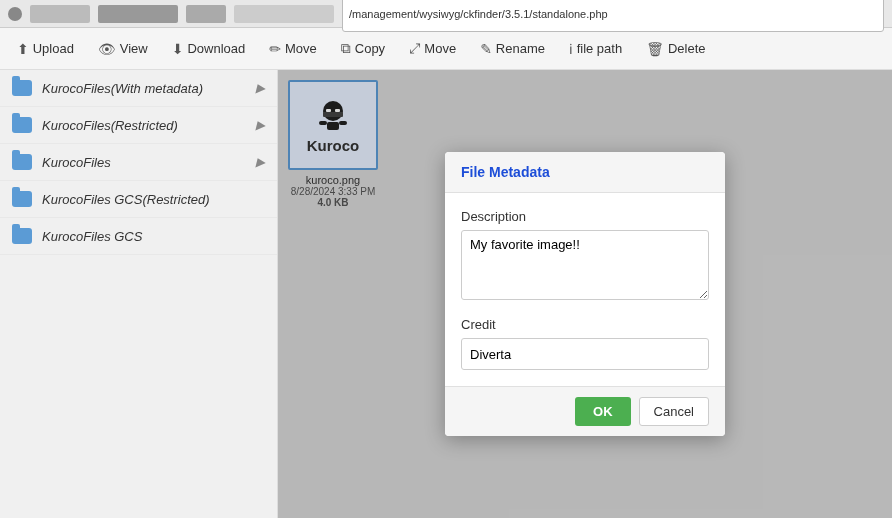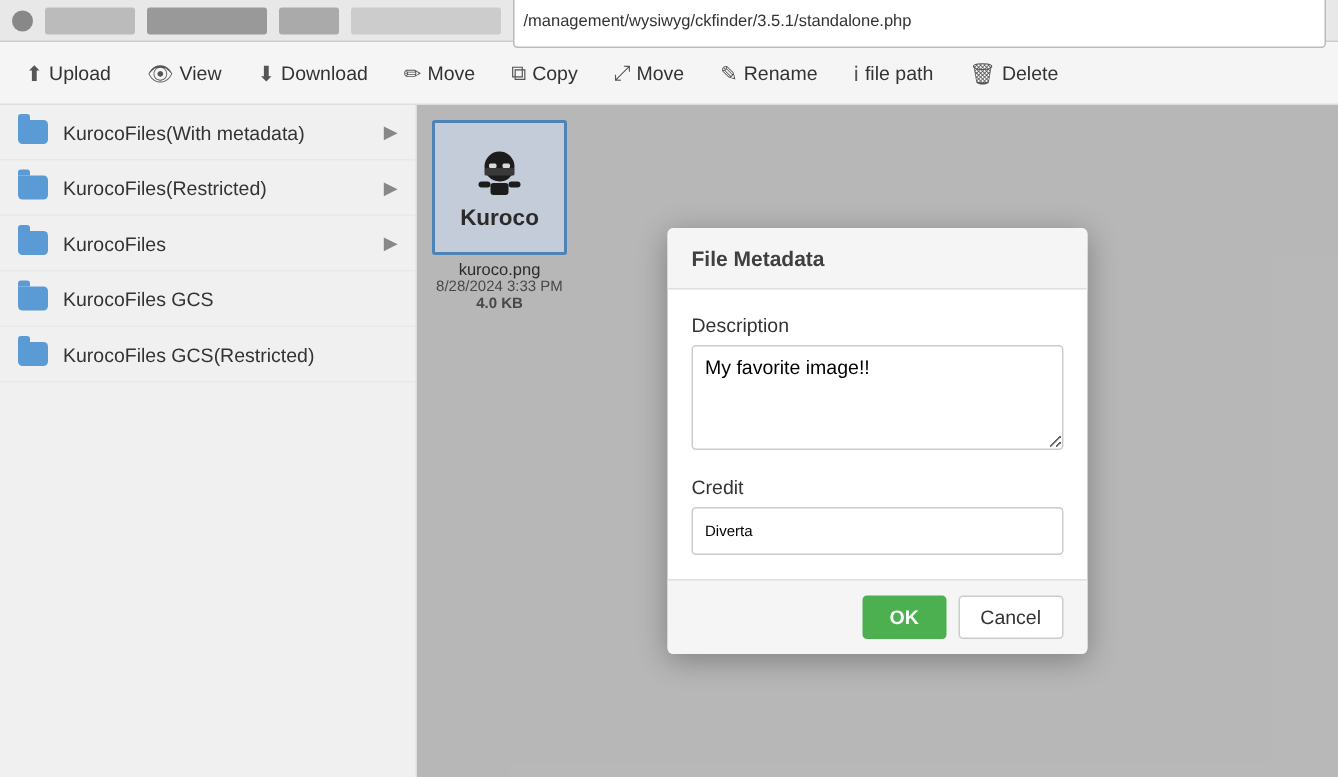--- a/index.html
+++ b/index.html
@@ -84,20 +84,21 @@
       overflow-y: auto;
     }
     .sidebar-item {
       display: flex;
       align-items: center;
       padding: 10px 12px;
       gap: 10px;
       cursor: pointer;
       border-bottom: 1px solid #e8e8e8;
       color: #333;
+      font-style: italic;
     }
     .folder-icon {
       width: 20px;
       height: 16px;
       background: #5b9bd5;
       border-radius: 0 3px 3px 3px;
       position: relative;
       flex-shrink: 0;
     }
     .folder-icon::before {
@@ -184,21 +185,21 @@
       box-shadow: 0 4px 20px rgba(0,0,0,0.3);
       width: 280px;
       overflow: hidden;
     }
     .modal-header {
       background: #f5f5f5;
       border-bottom: 1px solid #e0e0e0;
       padding: 12px 16px;
       font-size: 14px;
       font-weight: bold;
-      color: #404040;
+      color: #1d4ed8;
     }
     .modal-body {
       padding: 16px;
     }
     .modal-label {
       font-size: 13px;
       color: #333;
       margin-bottom: 6px;
       display: block;
     }
@@ -212,21 +213,21 @@
       resize: vertical;
       margin-bottom: 14px;
       font-family: Arial, sans-serif;
     }
     .modal-input {
       width: 100%;
       height: 32px;
       border: 1px solid #ccc;
       border-radius: 3px;
       padding: 4px 8px;
-      font-size: 10px;
+      font-size: 13px;
       font-family: Arial, sans-serif;
     }
     .modal-footer {
       background: #f5f5f5;
       border-top: 1px solid #e0e0e0;
       padding: 10px 16px;
       display: flex;
       justify-content: flex-end;
       gap: 8px;
     }
@@ -316,25 +317,25 @@
       <span class="sidebar-item-label">KurocoFiles(Restricted)</span>
       <span class="sidebar-arrow">▶</span>
     </div>
     <div class="sidebar-item">
       <div class="folder-icon"></div>
       <span class="sidebar-item-label">KurocoFiles</span>
       <span class="sidebar-arrow">▶</span>
     </div>
     <div class="sidebar-item">
       <div class="folder-icon"></div>
+      <span class="sidebar-item-label">KurocoFiles GCS(Restricted)</span>
+    </div>
+    <div class="sidebar-item">
+      <div class="folder-icon"></div>
       <span class="sidebar-item-label">KurocoFiles GCS</span>
-    </div>
-    <div class="sidebar-item">
-      <div class="folder-icon"></div>
-      <span class="sidebar-item-label">KurocoFiles GCS(Restricted)</span>
     </div>
   </div>
 
   <div class="file-area">
 
     
     <div class="file-thumbnail">
       <div class="file-thumb-box">
         <div class="file-thumb-inner">
 

